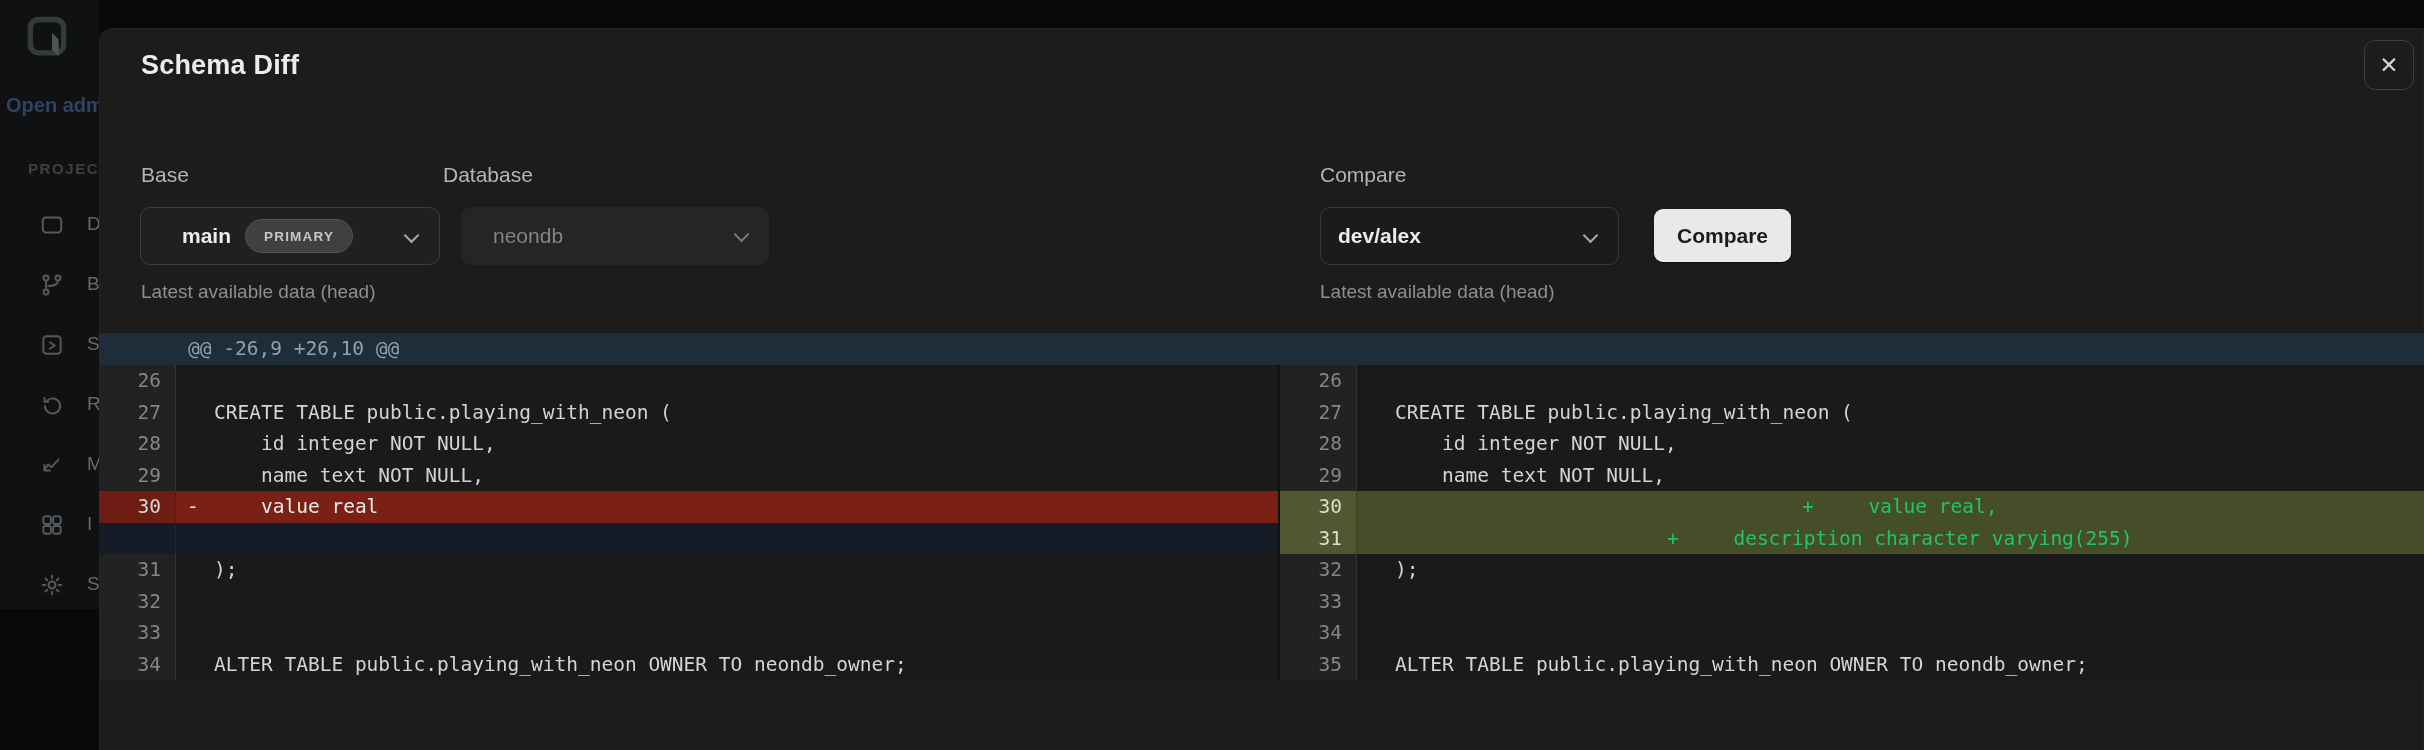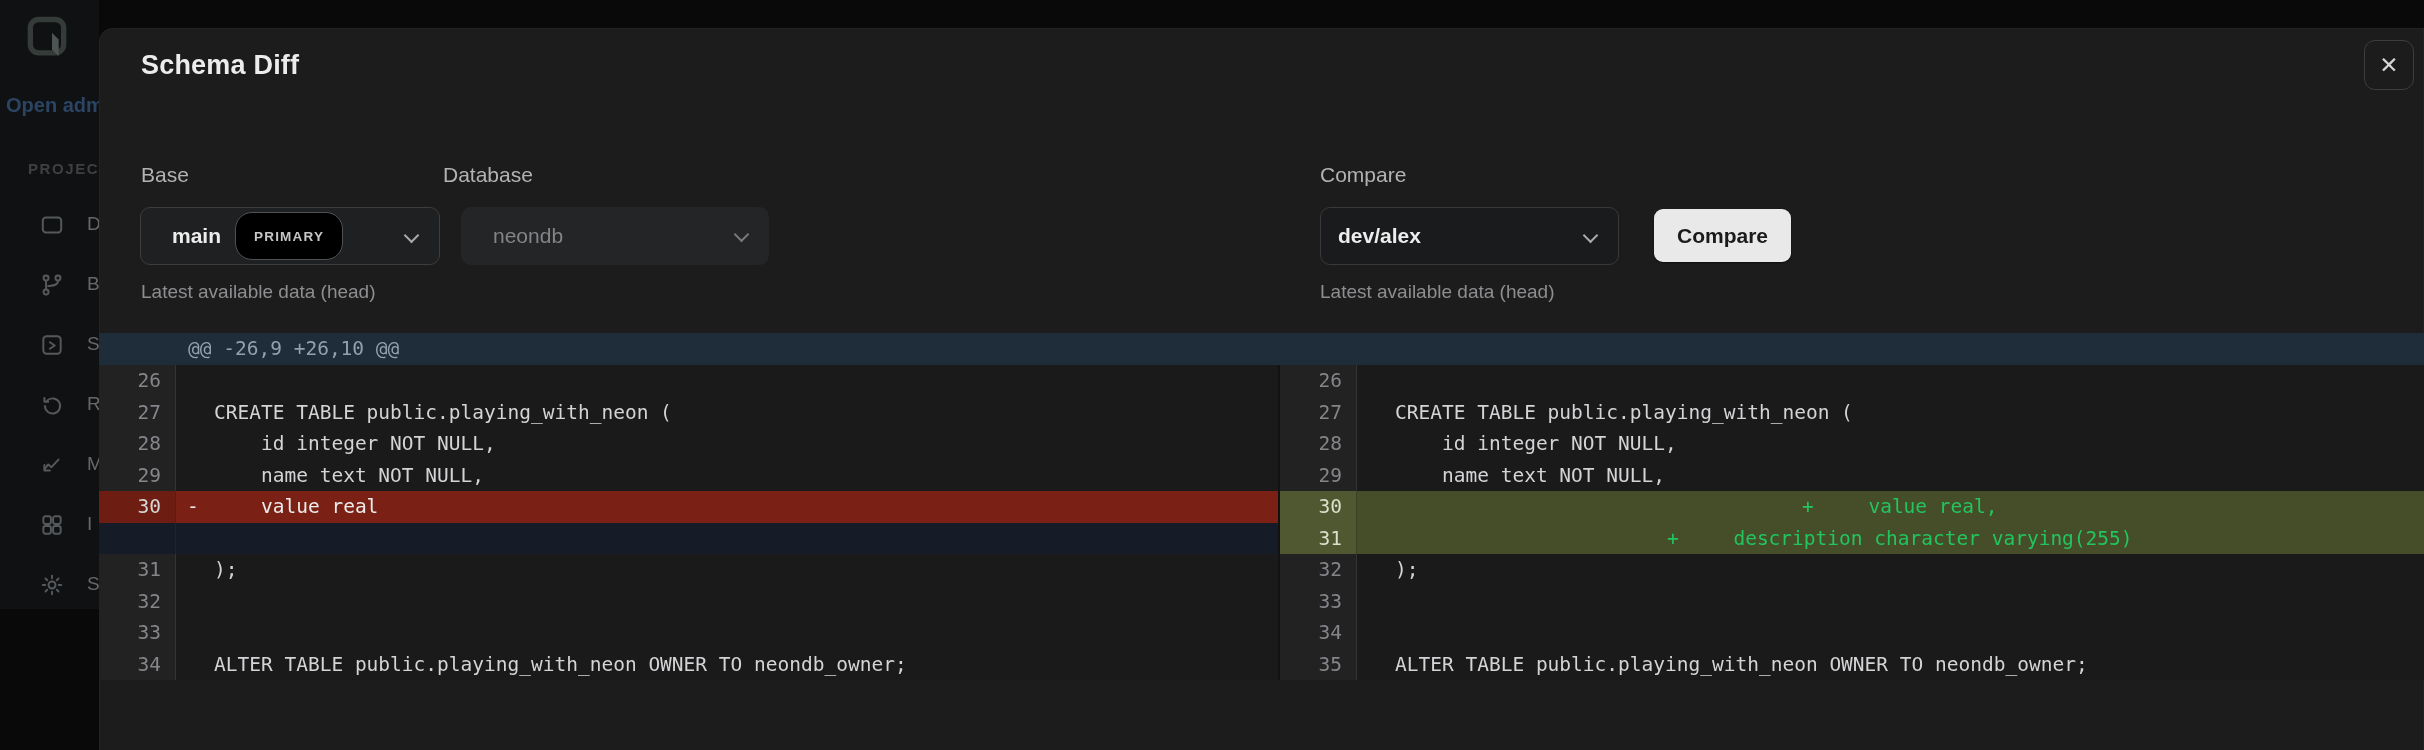--- a/index.html
+++ b/index.html
@@ -34,25 +34,25 @@
          border-top-left-radius:14px;z-index:2;box-shadow:0 0 0 1px rgba(255,255,255,.03) inset;margin-top:15px;}
   .modal-title{position:absolute;left:42px;top:22px;font-size:27px;font-weight:700;color:#ececec;letter-spacing:.2px;}
   .close-btn{position:absolute;right:10px;top:12px;width:50px;height:50px;border:1.5px solid #3d3d3f;border-radius:11px;
              background:transparent;color:#d6d6d6;font-size:23px;line-height:46px;text-align:center;cursor:pointer;font-family:"Liberation Sans",sans-serif;}
 
   .field-label{position:absolute;top:135px;font-size:21px;color:var(--label-text);}
   .lbl-base{left:42px;} .lbl-database{left:344px;} .lbl-compare{left:1221px;}
 
   .select{position:absolute;top:179px;height:58px;border-radius:10px;display:flex;align-items:center;cursor:pointer;}
   .select .val{font-size:21px;color:#ededed;font-weight:600;}
-  .sel-base{left:41px;width:300px;background:#1f2021;border:1px solid var(--select-border);padding-left:31px;}
+  .sel-base{left:41px;width:300px;background:#1f2021;border:1px solid var(--select-border);padding-left:41px;}
   .sel-database{left:362px;width:308px;background:#242526;padding-left:32px;}
   .sel-database .val{color:#828487;font-weight:400;}
   .sel-compare{left:1221px;width:299px;background:#1a1b1c;border:1px solid #39393b;padding-left:17px;}
-  .badge{margin-left:14px;height:48px;padding:0 18px;border:1px solid #515152;border-radius:17px;background:#000000;
+  .badge{margin-left:14px;height:34px;padding:0 18px;border:1px solid #515152;border-radius:17px;background:#404040;
          color:#c6c6c6;font-size:13.5px;font-weight:700;letter-spacing:1.2px;display:flex;align-items:center;}
   .chev{position:absolute;right:22px;top:22px;width:11px;height:11px;border-right:2px solid #a9a9a9;border-bottom:2px solid #a9a9a9;transform:rotate(45deg);}
   .sel-database .chev{border-color:#77797c;}
   .compare-btn{position:absolute;left:1555px;top:181px;width:137px;height:53px;border:none;border-radius:9px;
                background:var(--button-bg);color:var(--button-text);font-size:21px;font-weight:700;cursor:pointer;
                font-family:"Liberation Sans",sans-serif;box-shadow:0 1px 2px rgba(0,0,0,.5);}
   .helper{position:absolute;top:253px;font-size:19px;color:var(--muted-text);}
   .helper-left{left:42px;} .helper-right{left:1221px;}
 
   

